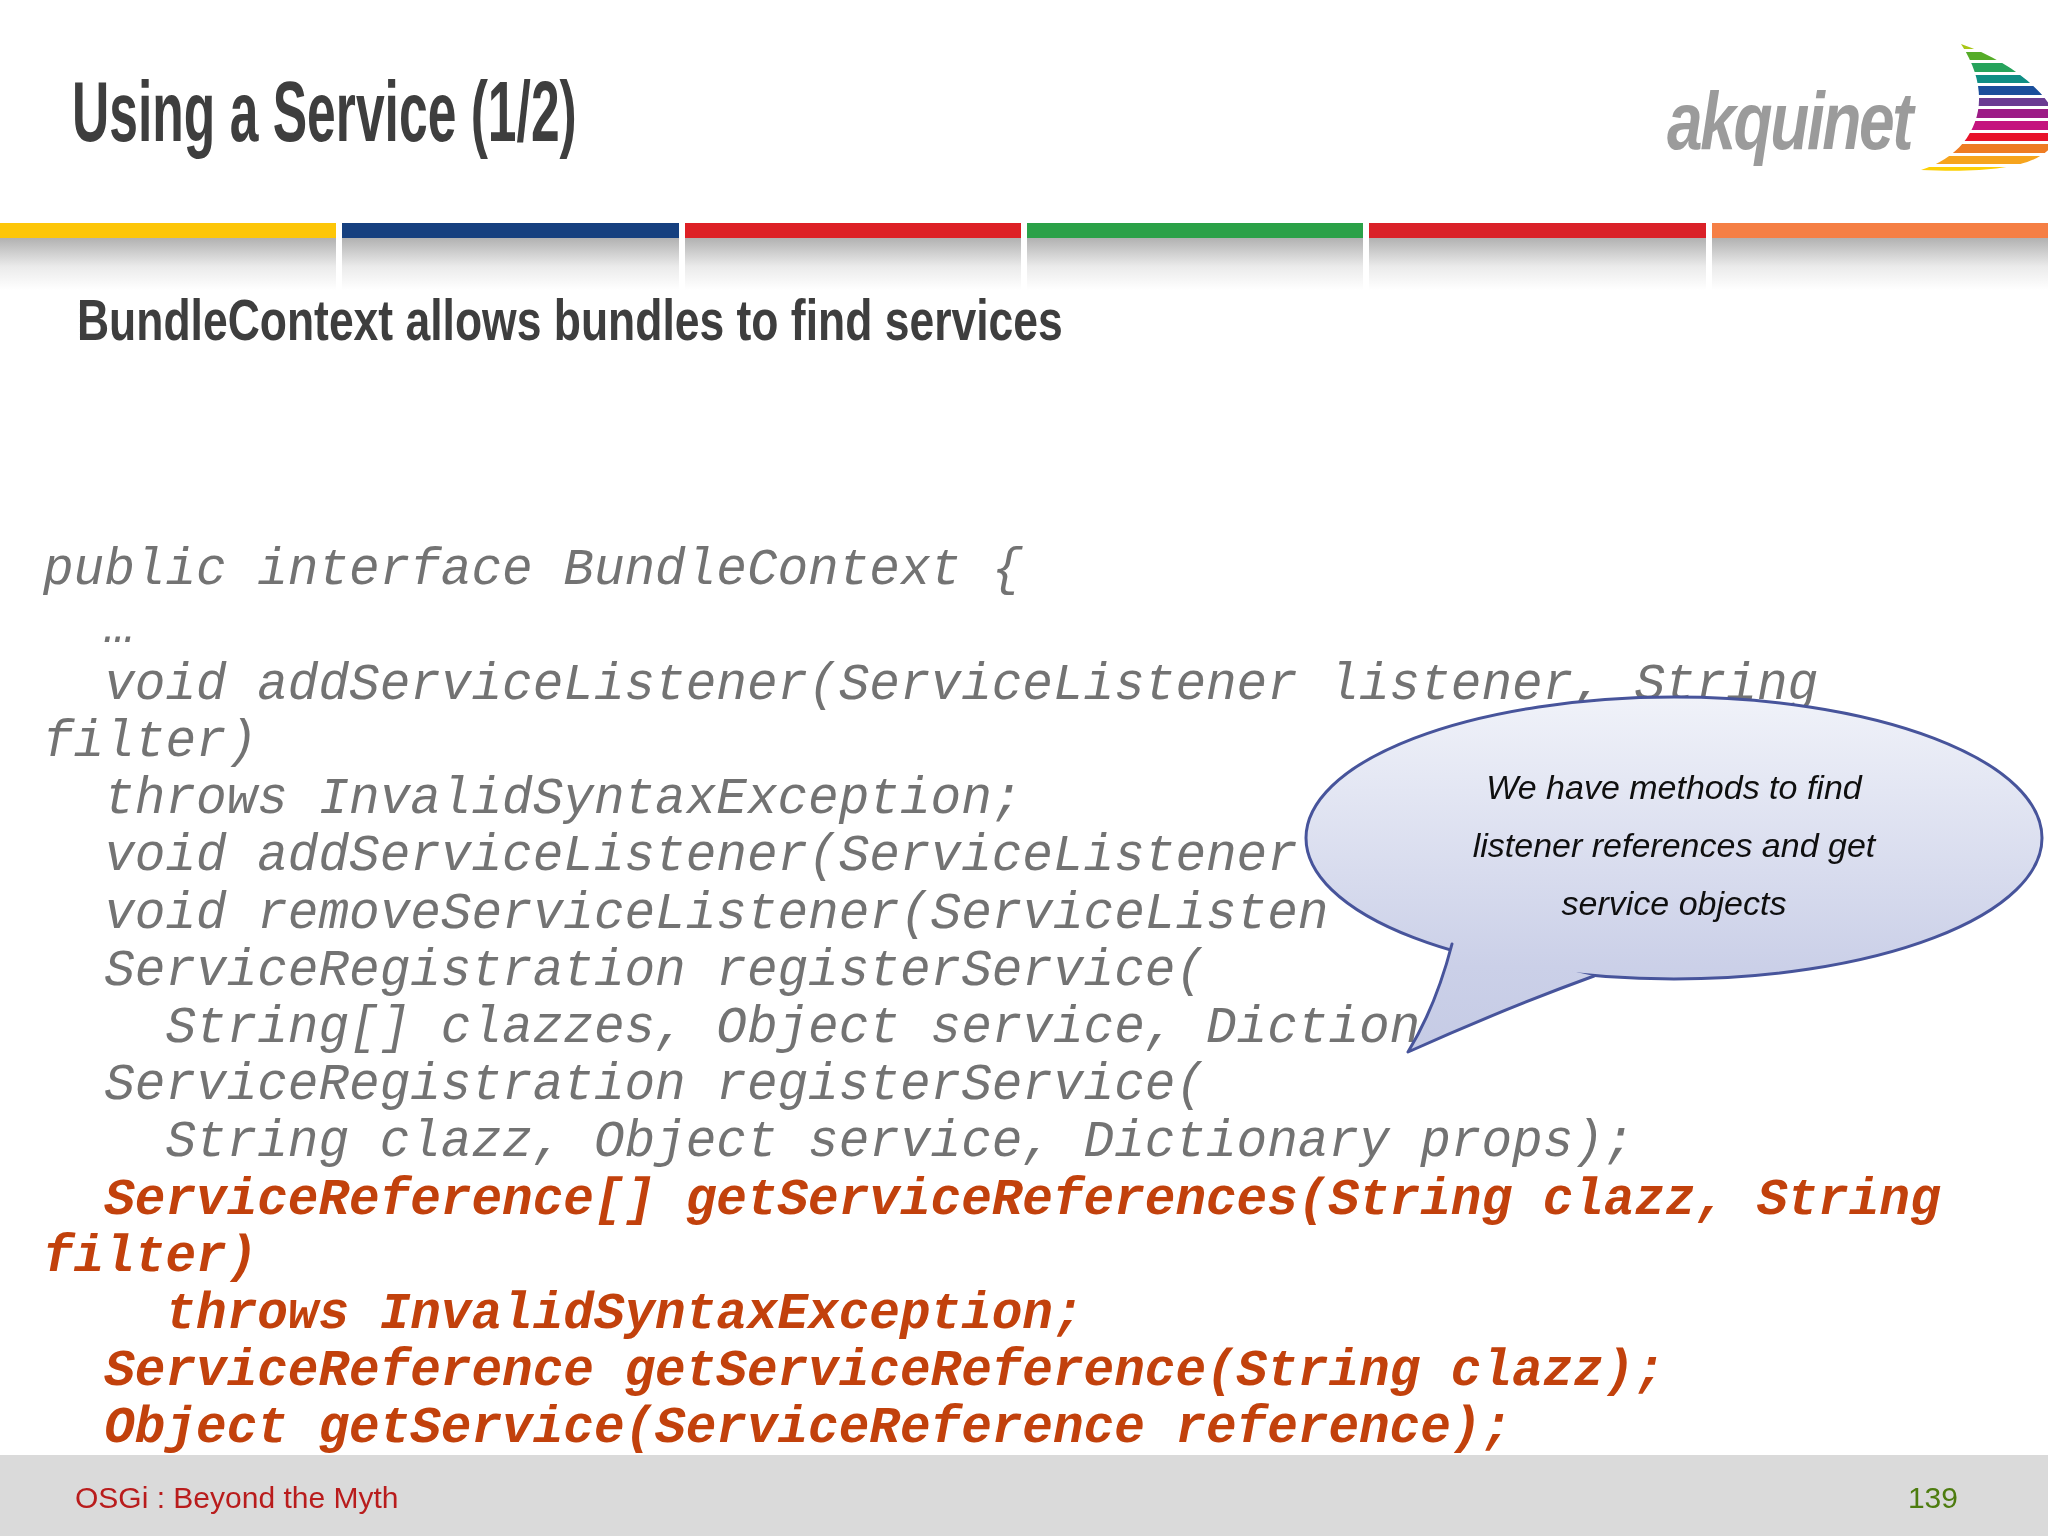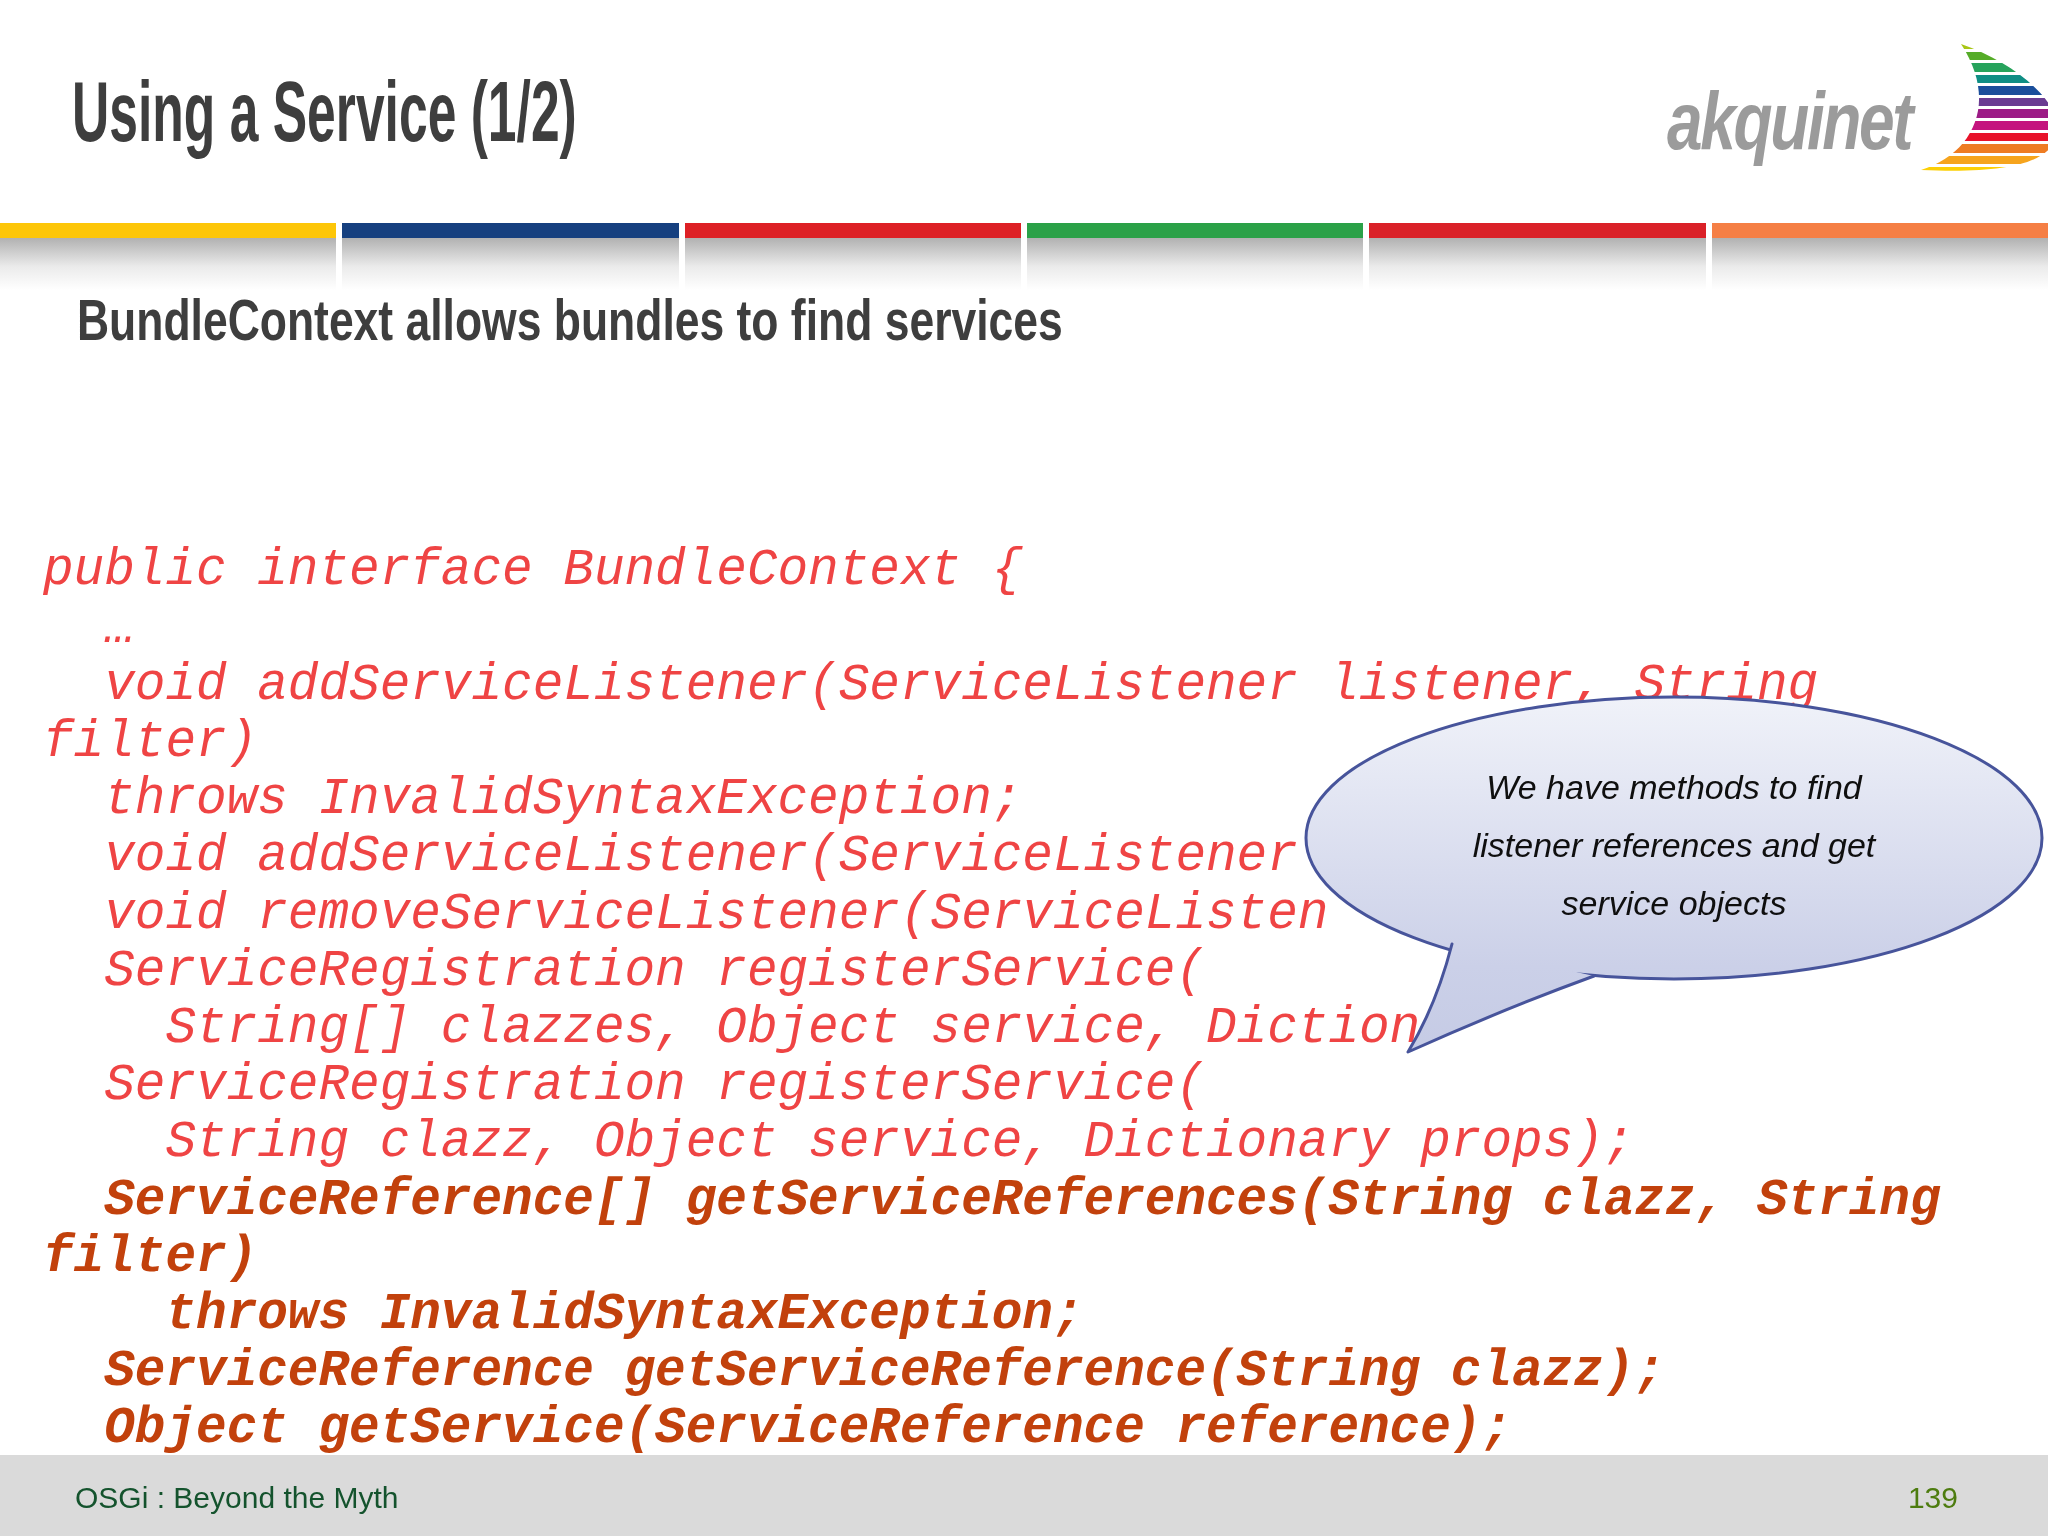--- a/index.html
+++ b/index.html
@@ -49,33 +49,33 @@
     background:linear-gradient(to bottom, rgba(70,70,70,.42), rgba(130,130,130,.16) 55%, rgba(255,255,255,0));
   }
 
   
   .code{
     position:absolute;left:43px;top:428px;z-index:1;
     font-family:"Liberation Mono",monospace;font-style:italic;
     font-size:51px;line-height:57.2px;white-space:pre;
   }
   .code-line{white-space:pre;}
-  .code .plain{color:#ef4444;}
+  .code .plain{color:#737373;}
   .code .highlight{color:#c2410c;font-weight:bold;}
 
   
   .callout-svg{position:absolute;left:0;top:0;z-index:2;pointer-events:none;}
   .callout-text{
     position:absolute;left:1324px;top:758px;width:700px;z-index:3;
     text-align:center;font-style:italic;font-size:34px;line-height:58px;color:#0f0f0f;
   }
 
   
   .footer{position:absolute;left:0;top:1455px;width:2048px;height:81px;background:#dadada;z-index:4;}
-  .footer-title{position:absolute;left:75px;top:26px;font-size:30px;color:#14532d;}
+  .footer-title{position:absolute;left:75px;top:26px;font-size:30px;color:#b91c1c;}
   .page-number{position:absolute;right:90px;top:26px;font-size:30px;color:#4d7c0f;}
 </style>
 </head>
 <body>
 
 <div class="title">Using a Service (1/2)</div>
 
 <div class="logo">
   <div class="logo-text">akquinet</div>
   <div class="swoosh">

